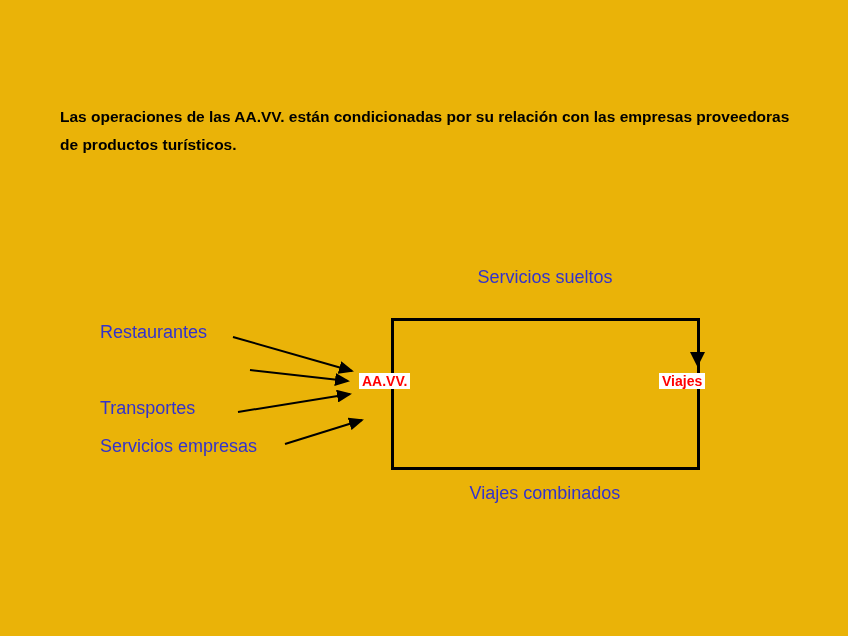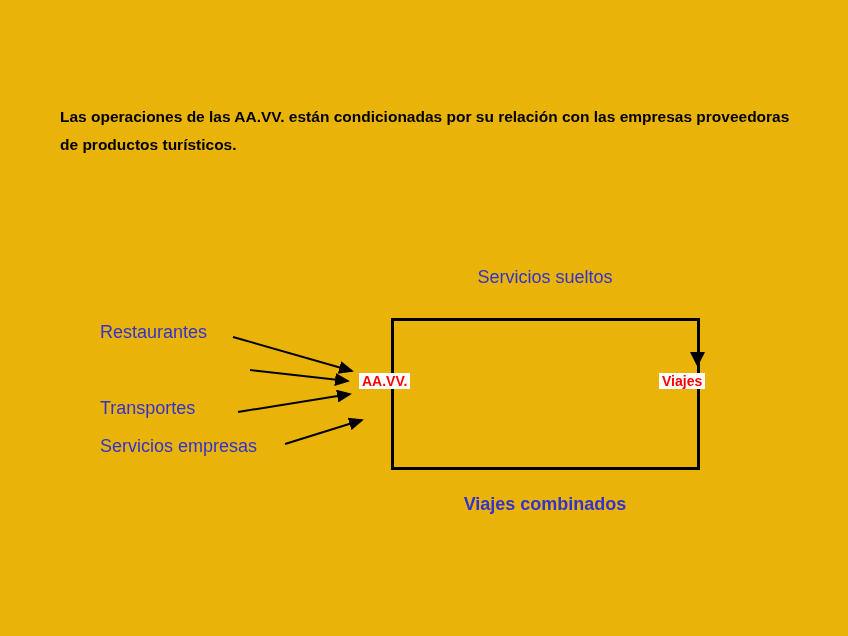--- a/index.html
+++ b/index.html
@@ -45,21 +45,21 @@
   .provider-1 { top: 360px; }
   .provider-2 { top: 398px; }
   .provider-3 { top: 436px; }
   .path-label {
     left: 391px;
     width: 308px;
     text-align: center;
     white-space: nowrap;
   }
   .top-path-label { top: 267px; }
-  .bottom-path-label { top: 494px; font-weight: bold; }
+  .bottom-path-label { top: 483px; }
   .red-node {
     position: absolute;
     color: #ff0000;
     font-size: 14px;
     font-weight: bold;
     background: #ffffff;
     padding: 0 3px;
     white-space: nowrap;
   }
   .agency-node { left: 359px; top: 373px; }

